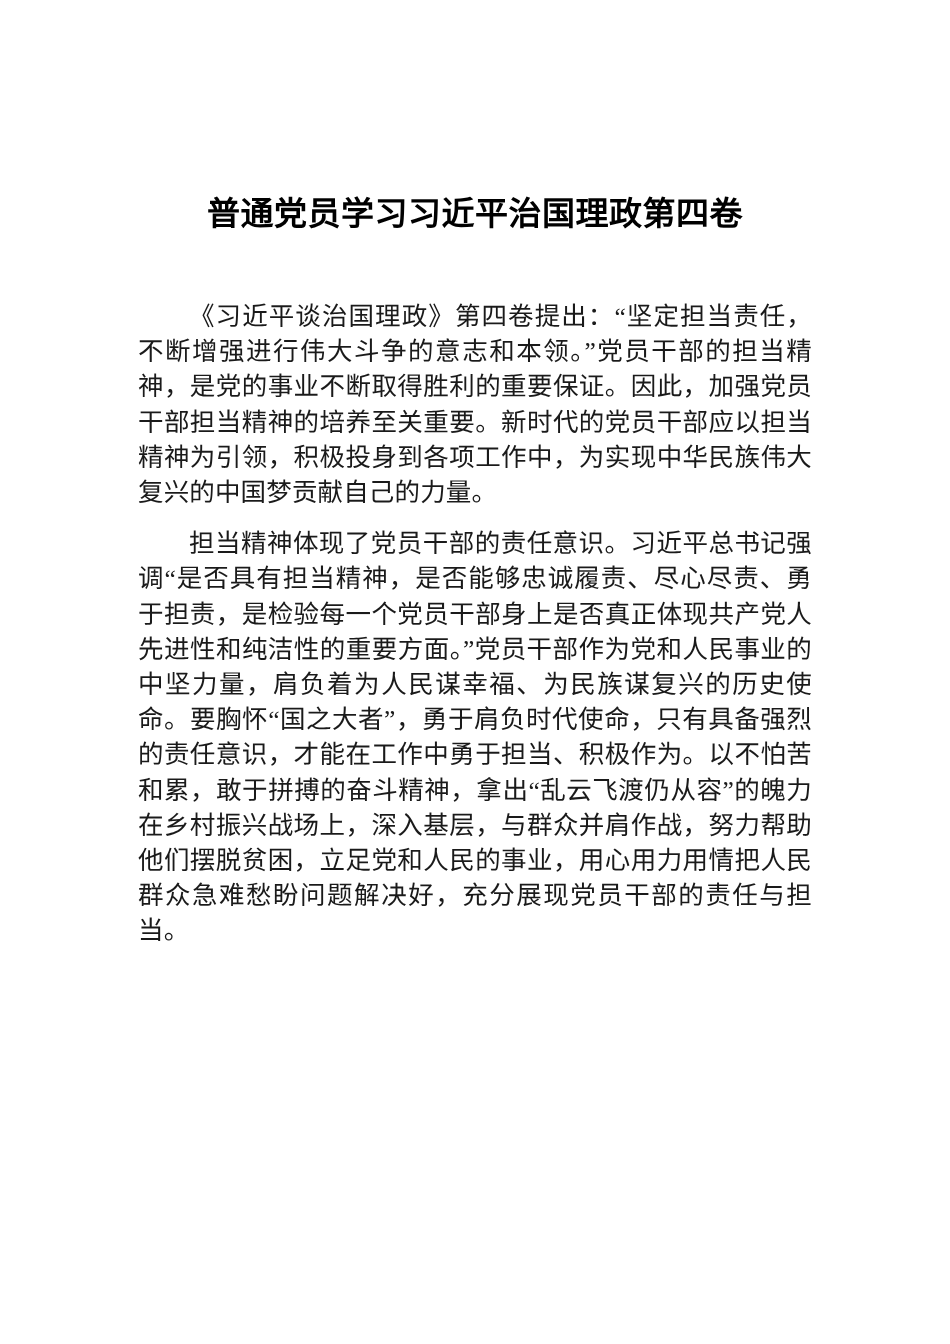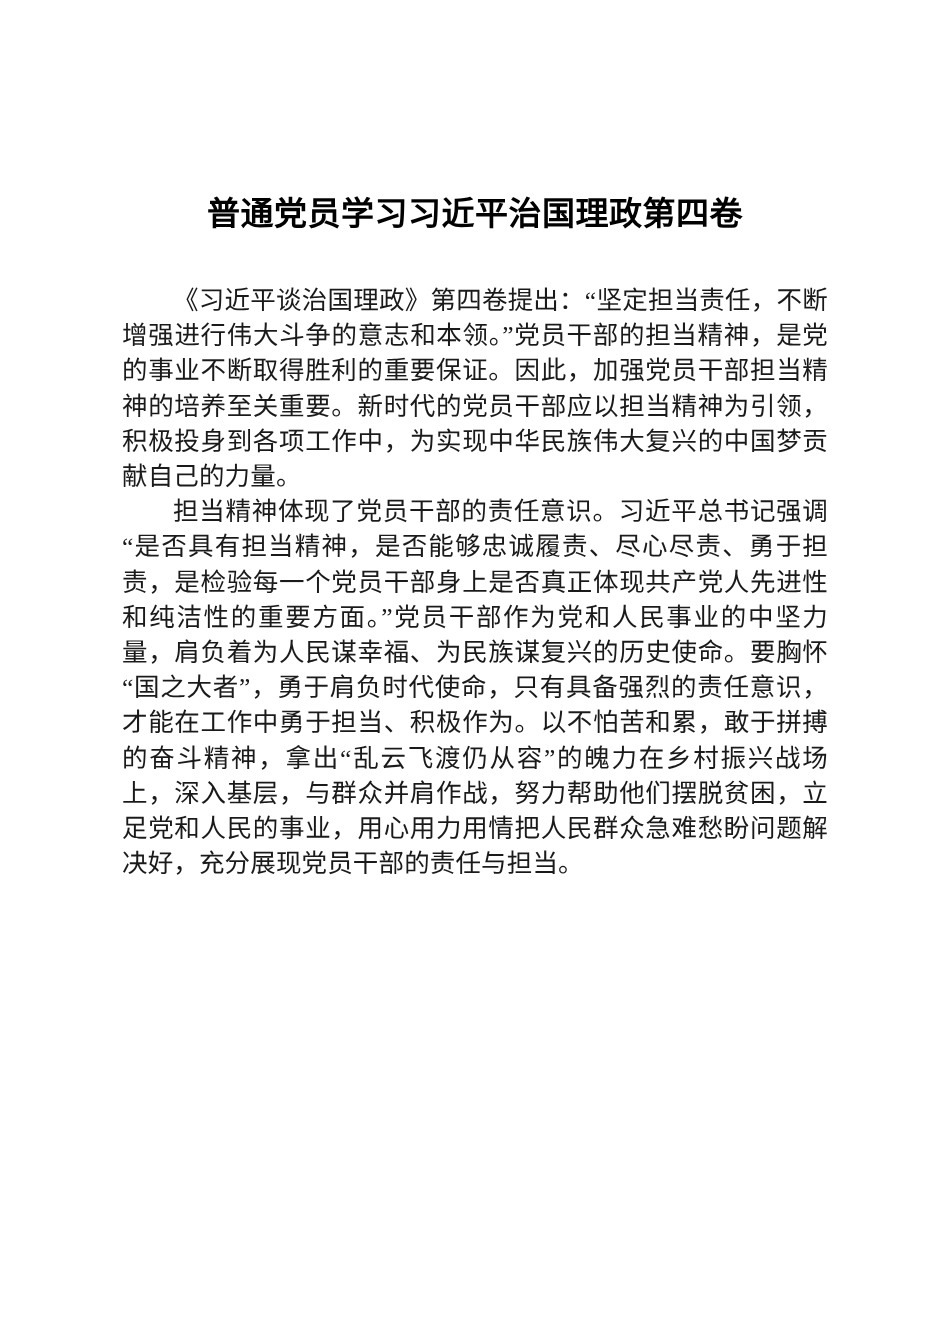--- a/index.html
+++ b/index.html
@@ -37,21 +37,21 @@
     padding-top: 192px;
     white-space: nowrap;
   }
 
   .body-text {
     margin: 0;
     padding-top: 47px;
   }
 
   .para {
-    margin: 0;
+    margin: 16px;
     font-family: "Liberation Serif", "DejaVu Serif", serif;
     font-size: 25.5px;
     line-height: 35.2px;
     color: #1a1a1a;
     text-align: justify;
     text-justify: inter-ideograph;
     text-indent: 2em;
     letter-spacing: 0.15px;
     word-break: break-all;
     -webkit-font-smoothing: antialiased;

